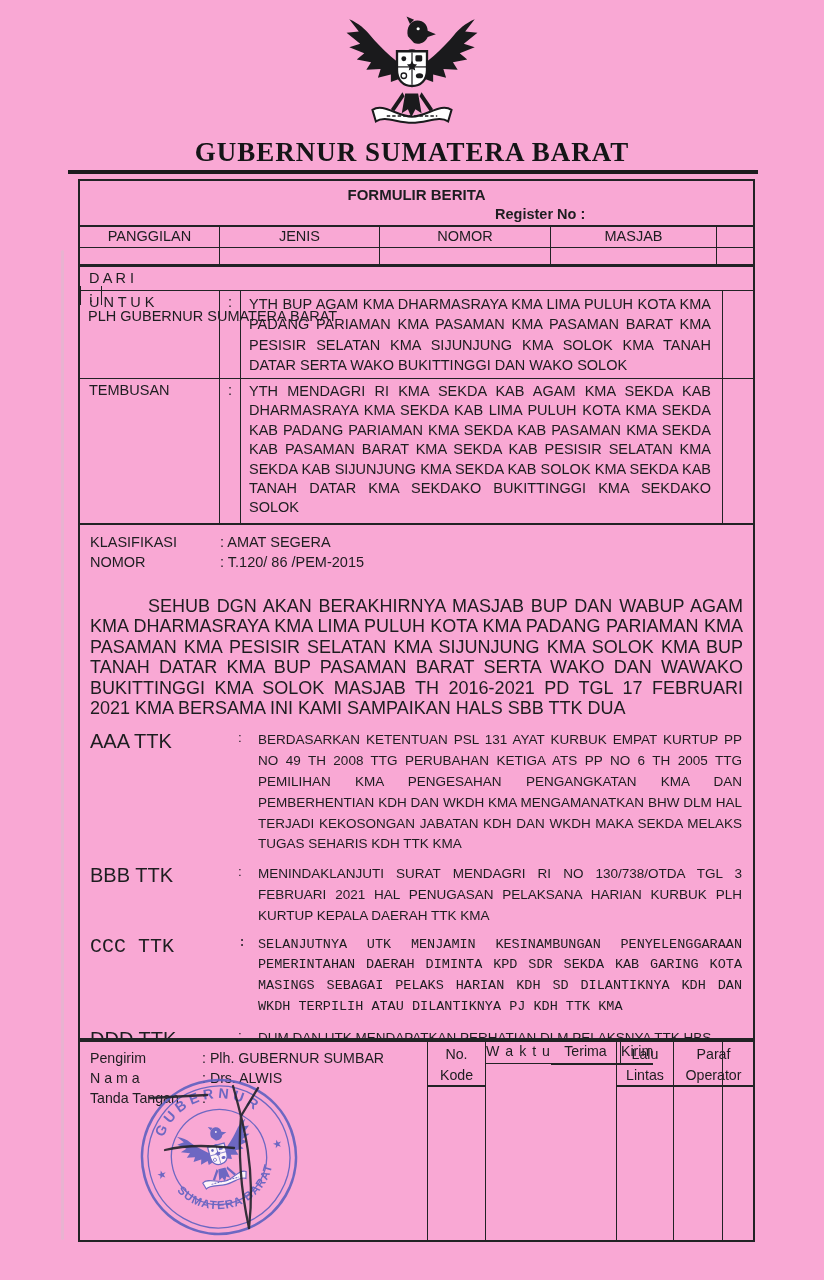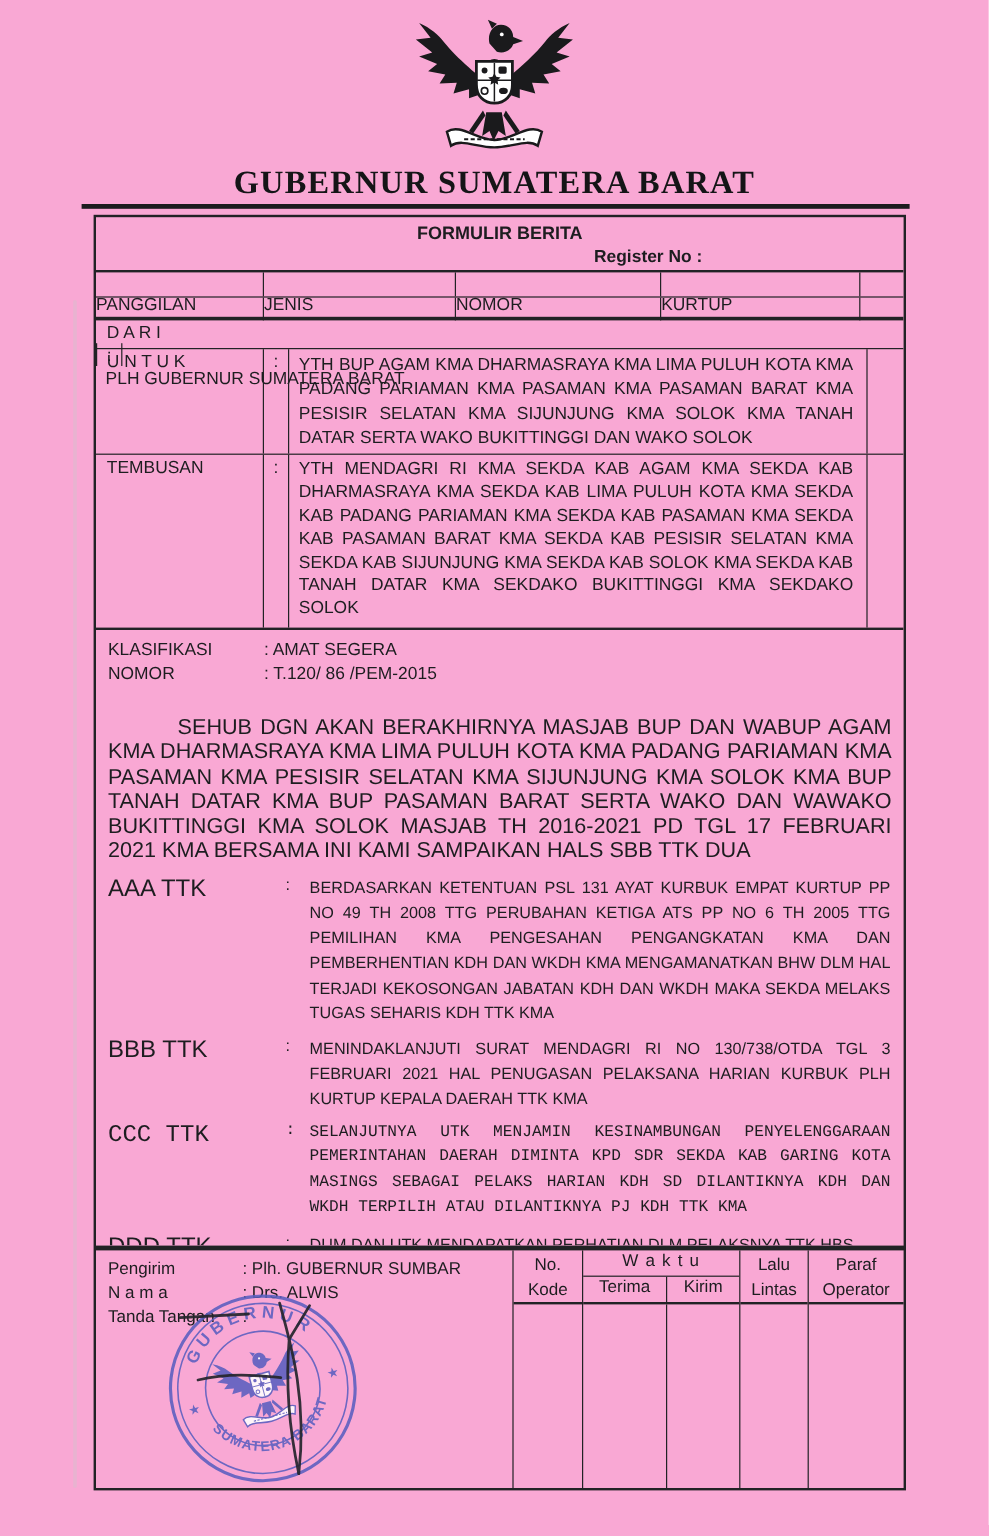--- a/index.html
+++ b/index.html
@@ -20,21 +20,21 @@
 
   
   .doc { position:absolute; left:78px; top:179px; width:677px; height:861px;
          border:2px solid #222225; display:flex; flex-direction:column; overflow:hidden;
          font-size:14.5px; }
   .r-formulir { flex:none; height:25px; text-align:center; font-weight:bold; font-size:15px; padding-top:5px; }
   .r-register { flex:none; height:21px; font-weight:bold; font-size:14.5px;
                 padding-left:415px; border-bottom:2px solid #222225; }
   .r-cols { flex:none; display:flex; height:21px; border-bottom:1.5px solid #222225; }
   .r-cols.r-empty { height:19px; border-bottom:3px solid #222225; }
-  .hc { font-size:14.5px; padding-top:19px; }
+  .hc { text-align:center; font-size:14.5px; padding-top:1px; }
   .w-a { width:139px; }
   .w-b { width:160px; border-left:1.5px solid #222225; }
   .w-c { width:171px; border-left:1.5px solid #222225; }
   .w-d { width:166px; border-left:1.5px solid #222225; }
   .w-e { flex:1; border-left:1.5px solid #222225; }
 
   .msg-row { flex:none; display:flex; border-bottom:1.5px solid #222225; }
   .msg-row.last { border-bottom:2px solid #222225; }
   .m-label { width:139px; padding:3px 4px 0 9px; }
   .m-colon { width:22px; border-left:1.5px solid #222225; border-right:1.5px solid #222225;
@@ -67,21 +67,21 @@
   .f-left { width:348px; border-right:1.5px solid #222225; position:relative; padding:6px 0 0 10px; }
   .s-row { display:flex; line-height:20px; }
   .s-label { width:112px; }
   .f-col { display:flex; flex-direction:column; border-left:1.5px solid #222225; }
   .f-col:first-of-type { border-left:none; }
   .col-nk { width:57px; border-left:none; }
   .col-ll { width:57px; }
   .col-po { flex:1; }
   .f-hdr { flex:none; height:45px; border-bottom:2px solid #222225; text-align:center; line-height:21px; padding-top:2px; }
   .f-body { flex:1; }
-  .f-waktu { width:131px; border-left:1.5px solid #222225; display:flex; flex-direction:column; }
+  .f-waktu { width:131px; border-left:1.5px solid #222225; display:flex; flex-direction:row; }
   .w-title { flex:none; height:22px; text-align:center; letter-spacing:1px;
              border-bottom:1.5px solid #222225; padding-top:1px; }
   .w-sub { flex:none; height:23px; display:flex; border-bottom:2px solid #222225; }
   .w-sub div { text-align:center; padding-top:1px; }
   .w-sub .w-terima { width:69px; }
   .w-sub .w-kirim  { flex:1; border-left:1.5px solid #222225; }
   .w-body { flex:1; display:flex; }
   .w-body .w-terima-b { width:69px; }
   .w-body .w-kirim-b  { flex:1; border-left:1.5px solid #222225; }
 
@@ -134,21 +134,21 @@
   <div class="title-rule"></div>
 
   <div class="doc">
     <div class="r-formulir">FORMULIR BERITA</div>
     <div class="r-register">Register No :</div>
 
     <div class="r-cols">
       <div class="hc w-a">PANGGILAN</div>
       <div class="hc w-b">JENIS</div>
       <div class="hc w-c">NOMOR</div>
-      <div class="hc w-d">KURTUP</div>
+      <div class="hc w-d">MASJAB</div>
       <div class="hc w-e"></div>
     </div>
     <div class="r-cols r-empty">
       <div class="hc w-a"></div>
       <div class="hc w-b"></div>
       <div class="hc w-c"></div>
       <div class="hc w-d"></div>
       <div class="hc w-e"></div>
     </div>
 

